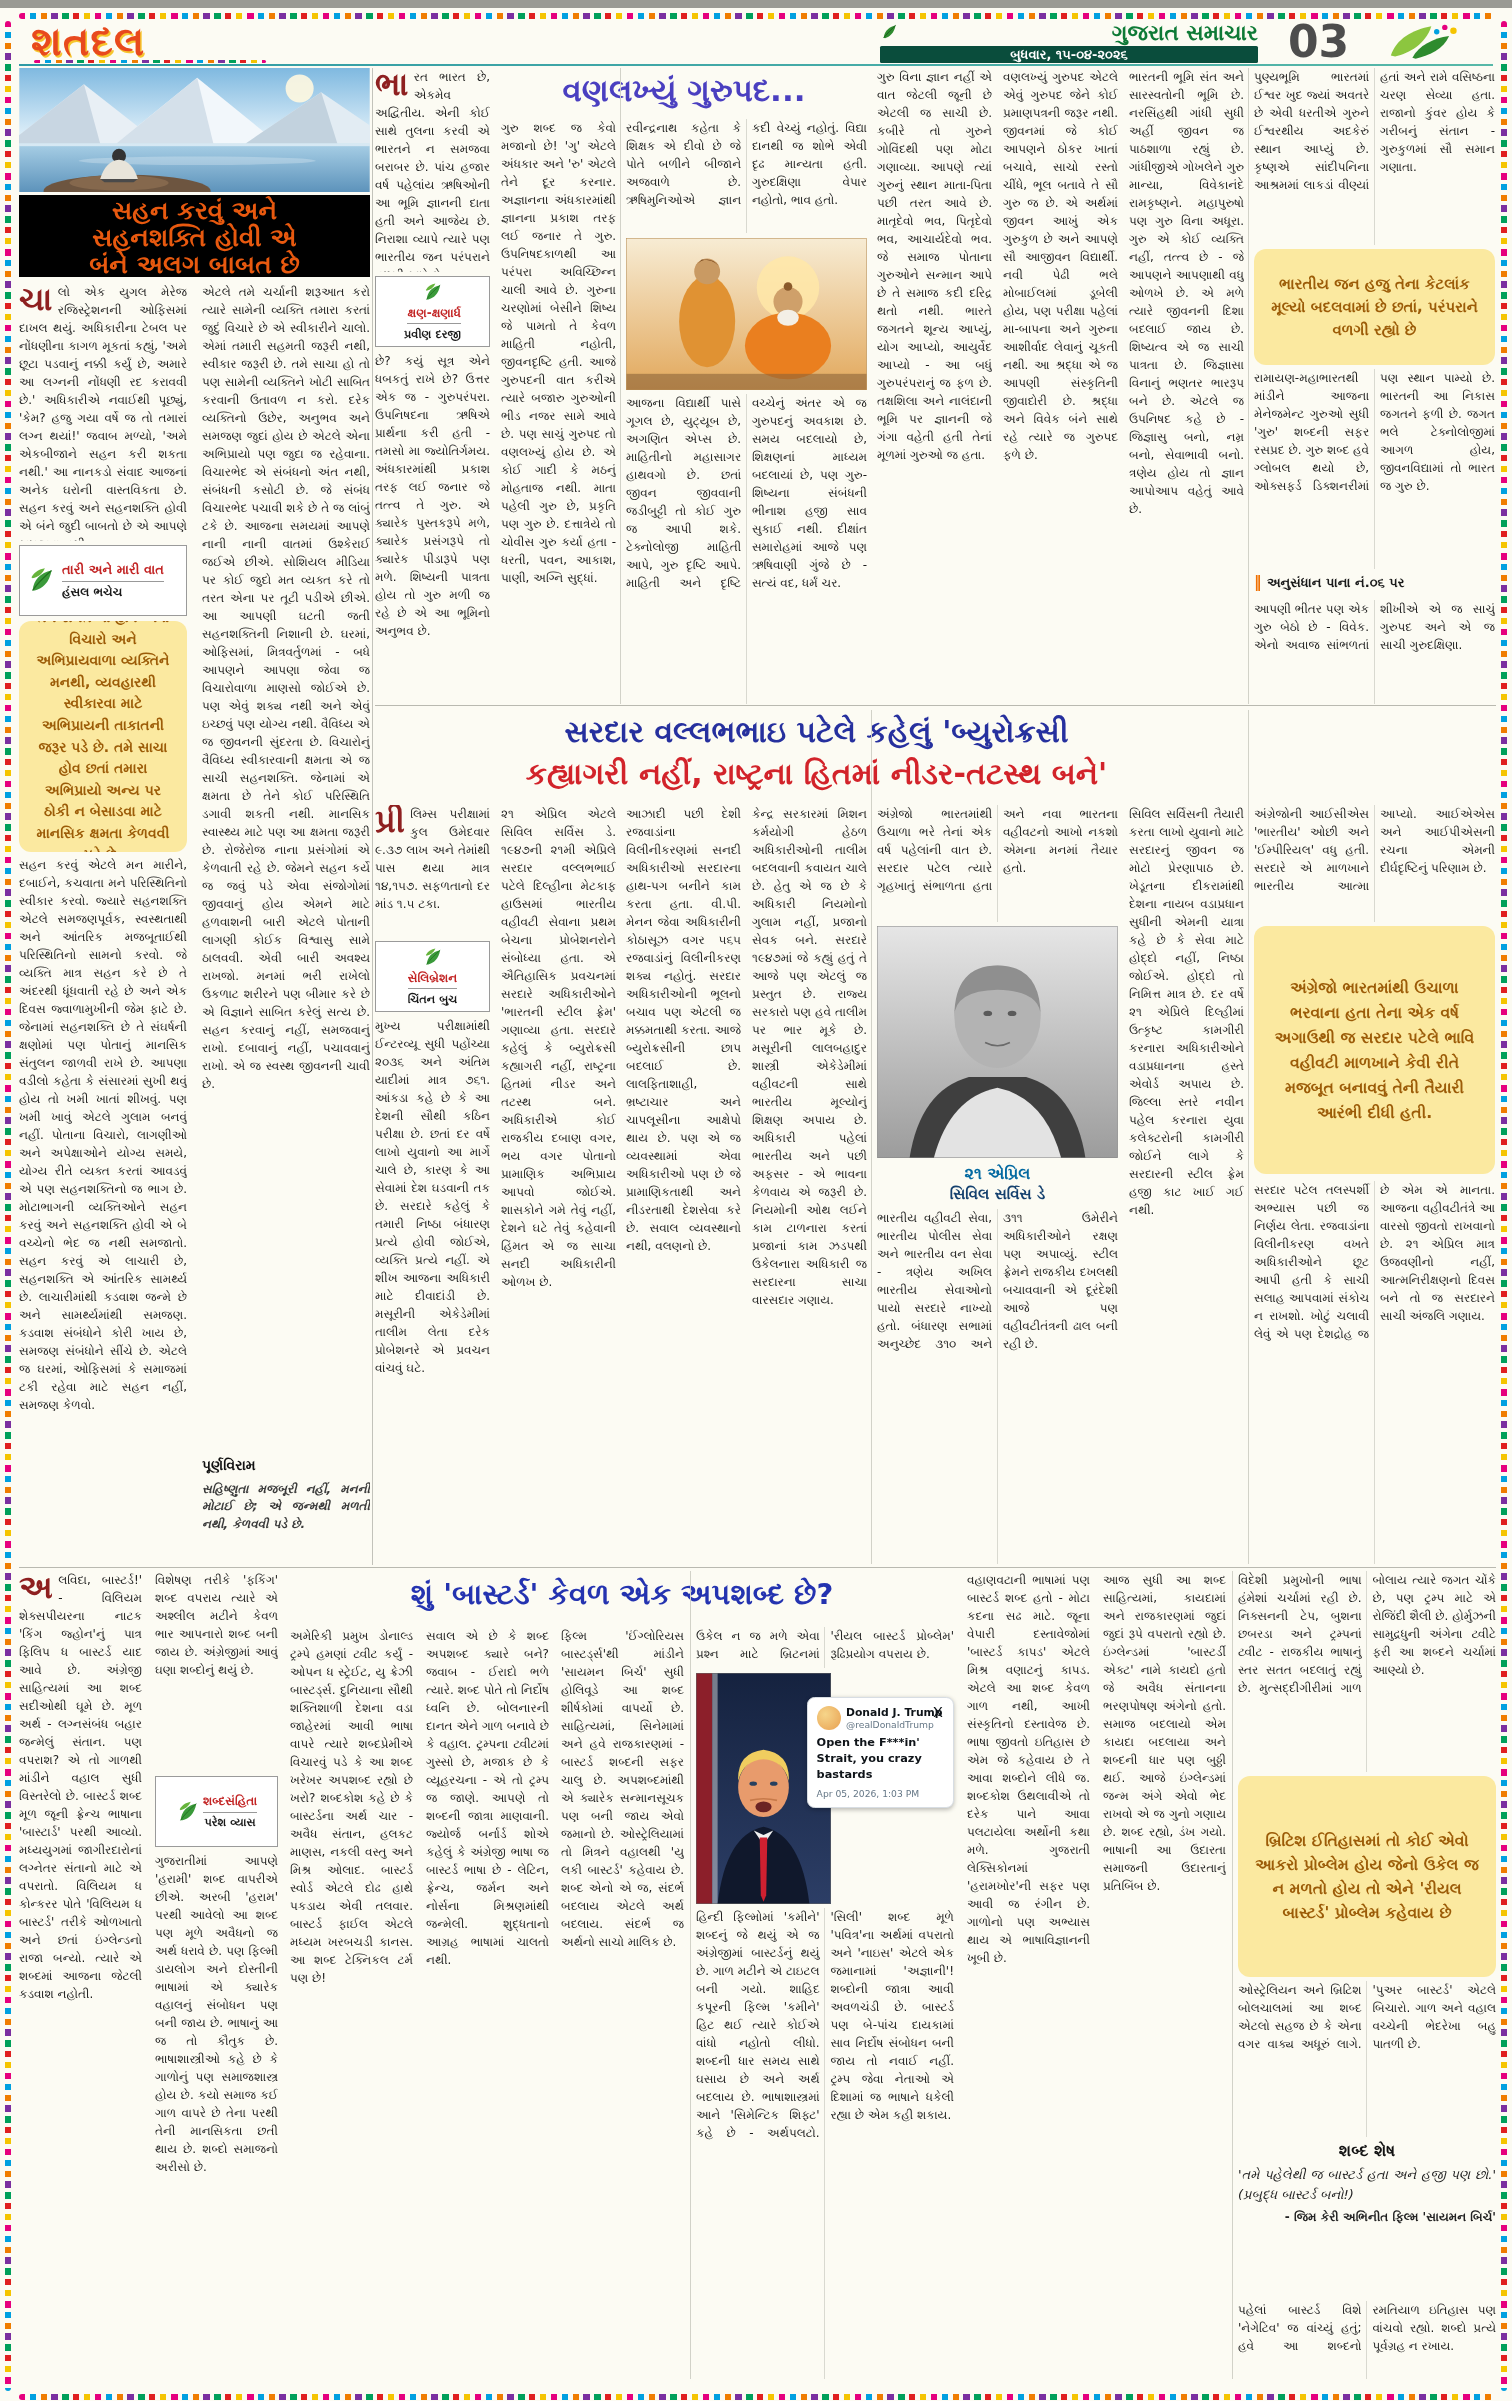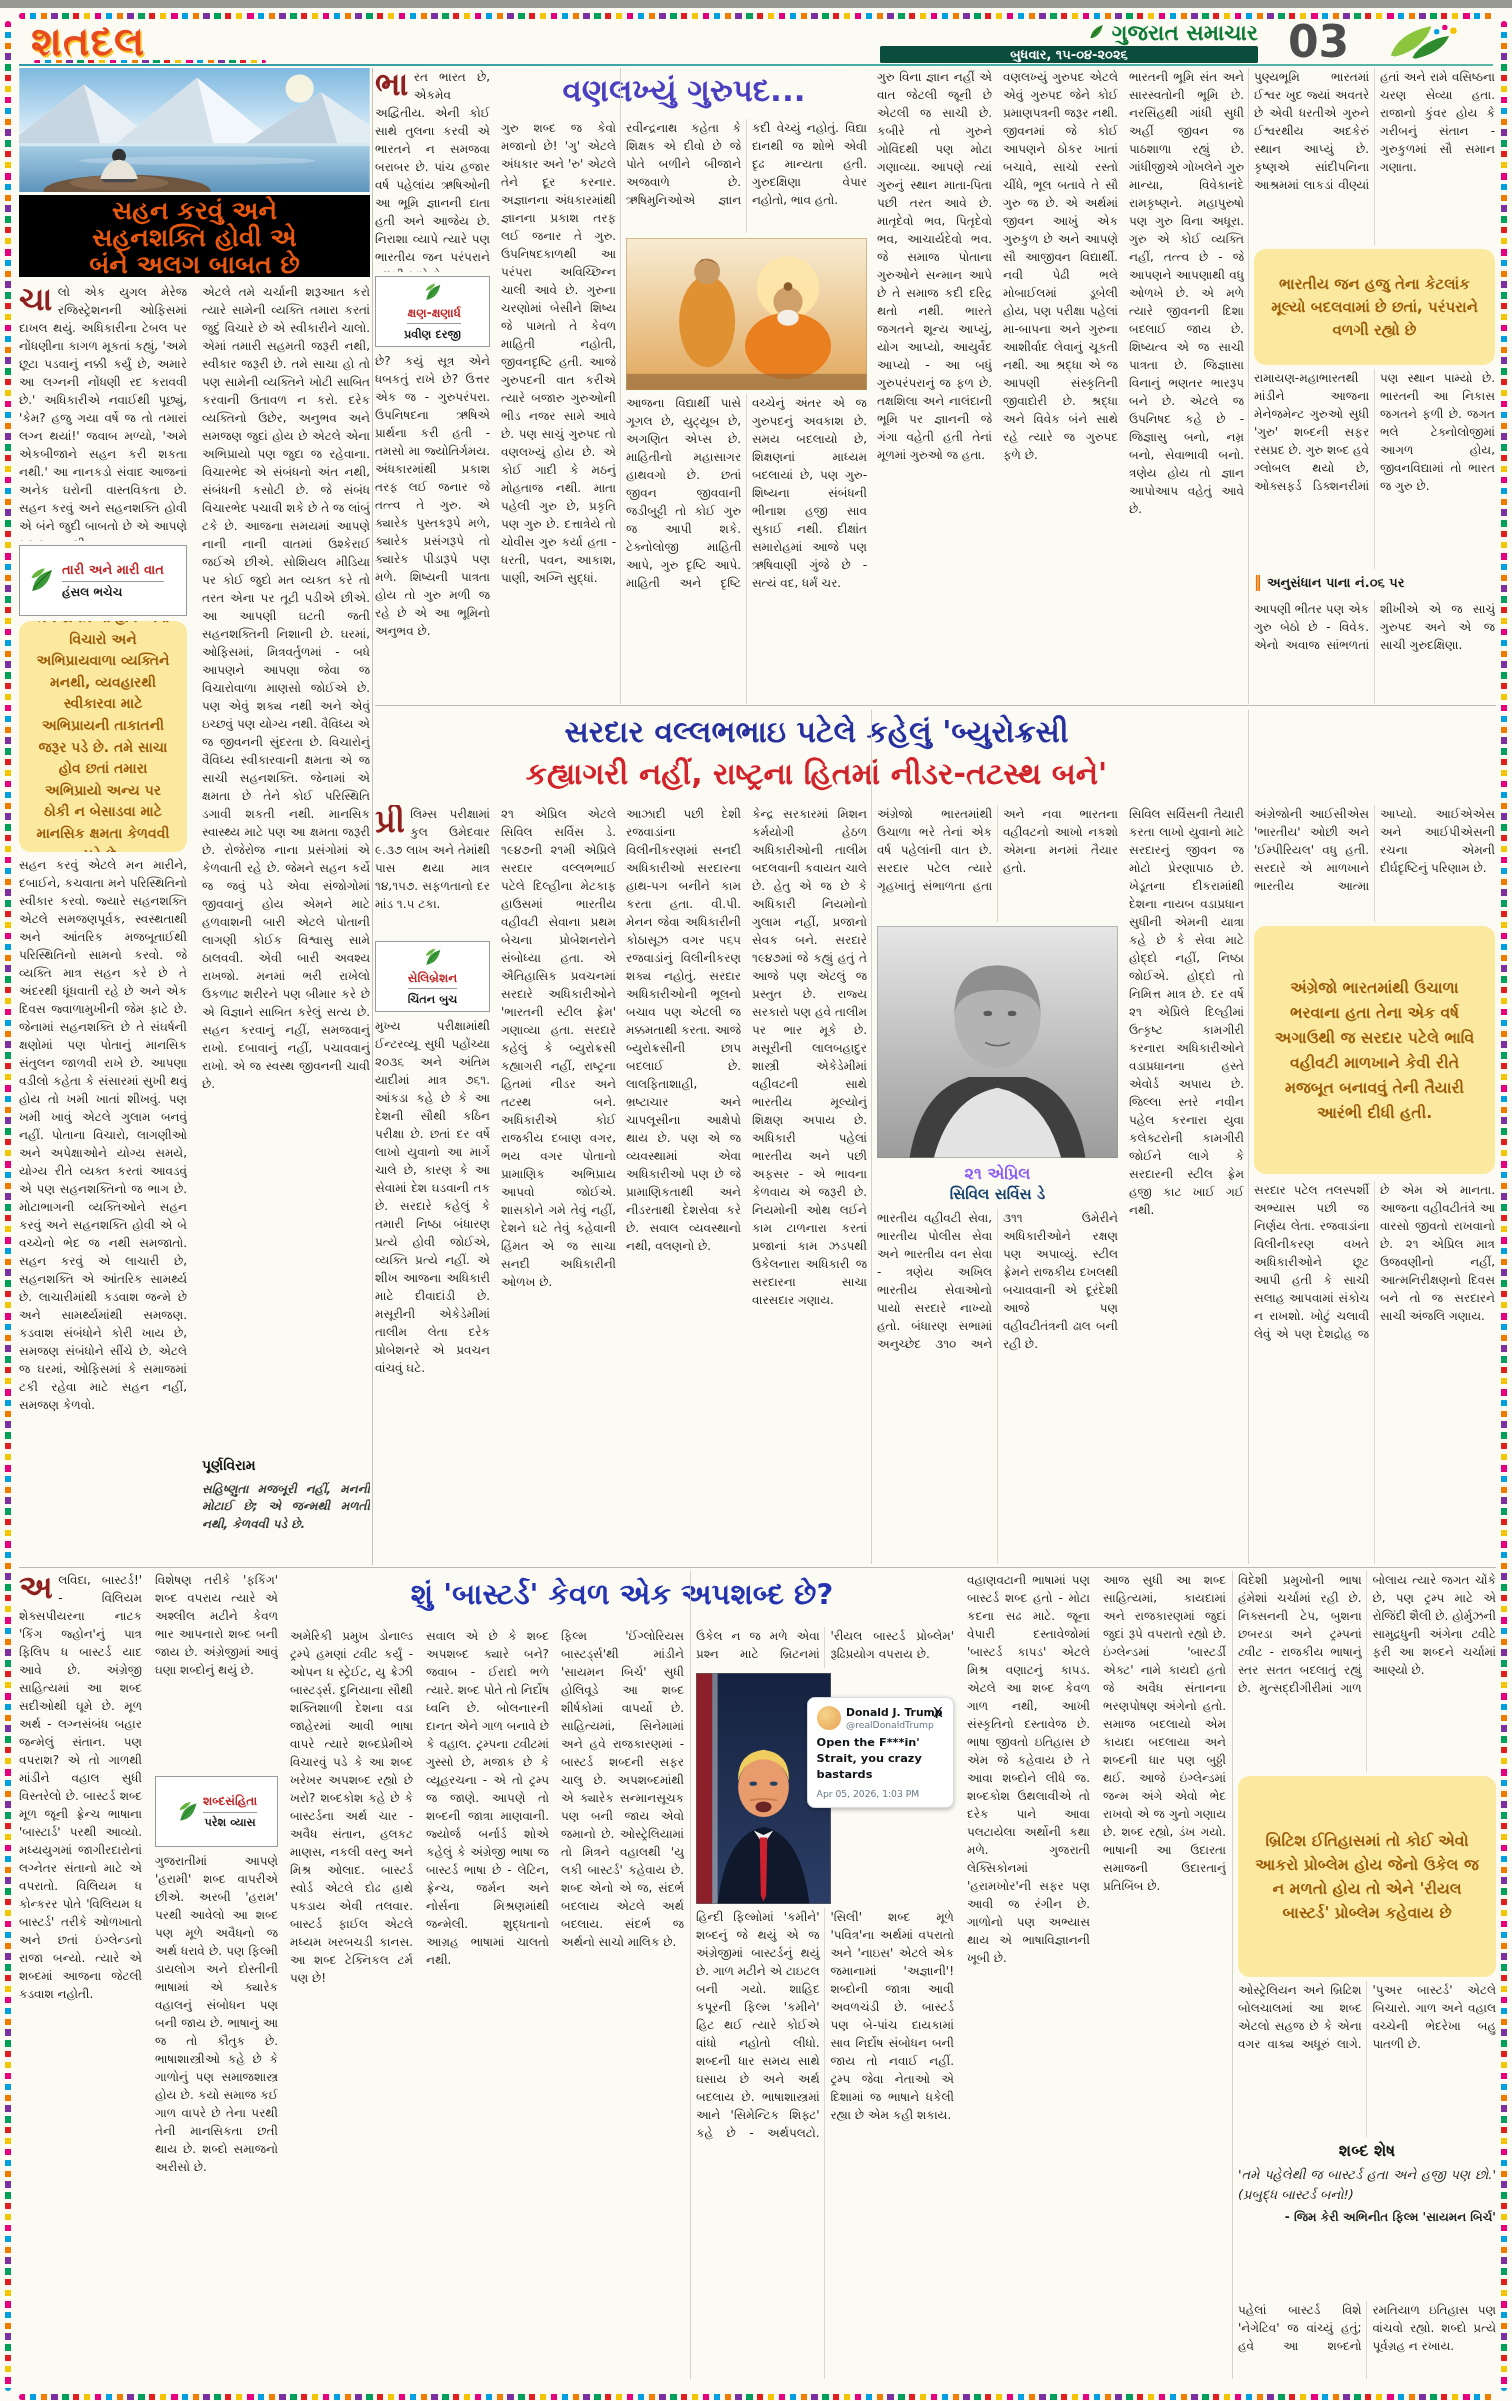--- a/index.html
+++ b/index.html
@@ -6,40 +6,40 @@
   body{background:#9a9a94;font-family:"DejaVu Sans","Liberation Sans",sans-serif}
   .page{position:relative;width:1512px;height:2401px;margin:8px auto;background:#fcfbf3;overflow:hidden}
   .abs{position:absolute}
   .txt{font-size:12px;line-height:18px;text-align:justify;color:#1c1c1c;overflow:hidden}
   .c2{column-count:2;column-gap:10.8px;column-rule:0.5px solid #d9d9d0}
   .rl::before{content:"";position:absolute;left:-6px;top:0;bottom:0;width:0.5px;background:#d2d2c8}
   .dropcap{float:left;font-size:32px;line-height:30px;font-weight:bold;color:#8e2020;padding:1.1px 5.4px 0 0}
   .dotsh{background:repeating-linear-gradient(90deg,#e6007e 0 6.5px,transparent 6.5px 10.8px,#00a0e0 10.8px 17.3px,transparent 17.3px 21.6px,#f07d00 21.6px 28px,transparent 28px 32px,#7b2fa0 32px 39px,transparent 39px 43px,#00a05a 43px 50px,transparent 50px 54px,#e02020 54px 60px,transparent 60px 65px,#f5c400 65px 71px,transparent 71px 76px);border-radius:3.2px}
   .dotsv{background:repeating-linear-gradient(180deg,#e6007e 0 6.5px,transparent 6.5px 10.8px,#00a0e0 10.8px 17.3px,transparent 17.3px 21.6px,#f07d00 21.6px 28px,transparent 28px 32px,#7b2fa0 32px 39px,transparent 39px 43px,#00a05a 43px 50px,transparent 50px 54px,#e02020 54px 60px,transparent 60px 65px,#f5c400 65px 71px,transparent 71px 76px);border-radius:3.2px}
   .masthead{font-size:40px;font-weight:bold;color:#e8491d;text-shadow:1.6px 1.6px 0 #f6c62e;letter-spacing:1.1px}
-  .pnrow{display:flex;align-items:center;justify-content:flex-end;gap:6px;height:25px}
+  .pnrow{display:flex;align-items:center;justify-content:space-between;gap:6px;height:25px}
   .pname{font-size:21.6px;font-weight:bold;color:#0e7a36}
   .datebar{margin-top:1.1px;background:#0a4d3c;color:#fff;font-size:13px;font-weight:bold;text-align:center;height:17.3px;line-height:17.3px;border-radius:1.6px}
   .pageno{font-size:44px;font-weight:bold;color:#4d4d4d}
   .h-a{font-size:25px;line-height:27px;font-weight:bold;color:#e8590f;text-align:center;background:#000000;padding-top:2px}
   .h-b{font-size:31px;font-weight:bold;color:#4a3fc0;text-align:center;line-height:44px;overflow:hidden}
   .h-c{text-align:center;font-weight:bold;overflow:hidden}
   .h-c .l1{font-size:30px;line-height:43px;color:#26309e}
   .h-c .l2{font-size:30px;line-height:42px;color:#d2232a}
   .h-d{font-size:29px;font-weight:bold;color:#2433b0;text-align:center;line-height:46px;overflow:hidden}
   .authbox{border:0.5px solid #9a9a9a;background:#fff;display:flex;align-items:center;gap:6.5px;padding:5.4px 6.5px;overflow:hidden}
   .ainfo{display:flex;flex-direction:column;min-width:0}
   .at{color:#c32525;font-weight:bold;font-size:13px;border-bottom:0.5px solid #999;padding-bottom:3.2px;margin-bottom:3.2px;white-space:nowrap}
   .aa{color:#1a1a1a;font-weight:bold;font-size:12px;white-space:nowrap}
   .callout{background:#fbe9a0;border-radius:12px;color:#9c5c08;font-weight:bold;text-align:center;display:flex;align-items:center;justify-content:center;padding:9.7px 12px;overflow:hidden}
   .marker{font-weight:bold;font-size:13px;color:#1a1a1a;overflow:hidden}
   .marker .bars{color:#f07000;font-weight:bold;margin-right:5.4px;font-size:15px}
   .ending{font-weight:bold;font-size:14px;color:#111}
   .signoff{font-style:italic;font-weight:bold;font-size:12px;line-height:17.3px;color:#3a3a3a;text-align:justify;overflow:hidden}
-  .cap1{color:#8b5cf6;font-weight:bold;font-size:16px;text-align:center;line-height:21.6px}
+  .cap1{color:#0369a1;font-weight:bold;font-size:16px;text-align:center;line-height:21.6px}
   .cap2{color:#14406e;font-weight:bold;font-size:15px;text-align:center;line-height:19.4px}
   .shesh{overflow:hidden}
   .st{font-size:16px;font-weight:bold;color:#111;text-align:center;margin-bottom:5.4px}
   .sq{font-style:italic;font-size:13px;line-height:19.4px;color:#222;text-align:justify}
   .sa{font-size:12px;font-weight:bold;text-align:right;margin-top:5.4px;color:#222}
   .tweet{background:#fff;border:0.5px solid #d7dde3;border-radius:7.6px;padding:7.6px 8.6px;display:flex;flex-direction:column;gap:5.4px;box-shadow:0 1.1px 4.3px rgba(0,0,0,.25)}
   .trow{display:flex;align-items:flex-start;gap:5.4px}
   .tav{width:24px;height:24px;border-radius:50%;background:radial-gradient(circle at 35% 35%,#f6d58a,#e8a051);flex:none}
   .tmeta{display:flex;flex-direction:column;min-width:0}
   .tname{font-size:10.8px;font-weight:bold;color:#0f1419;display:flex;align-items:center;gap:3.2px;white-space:nowrap}

